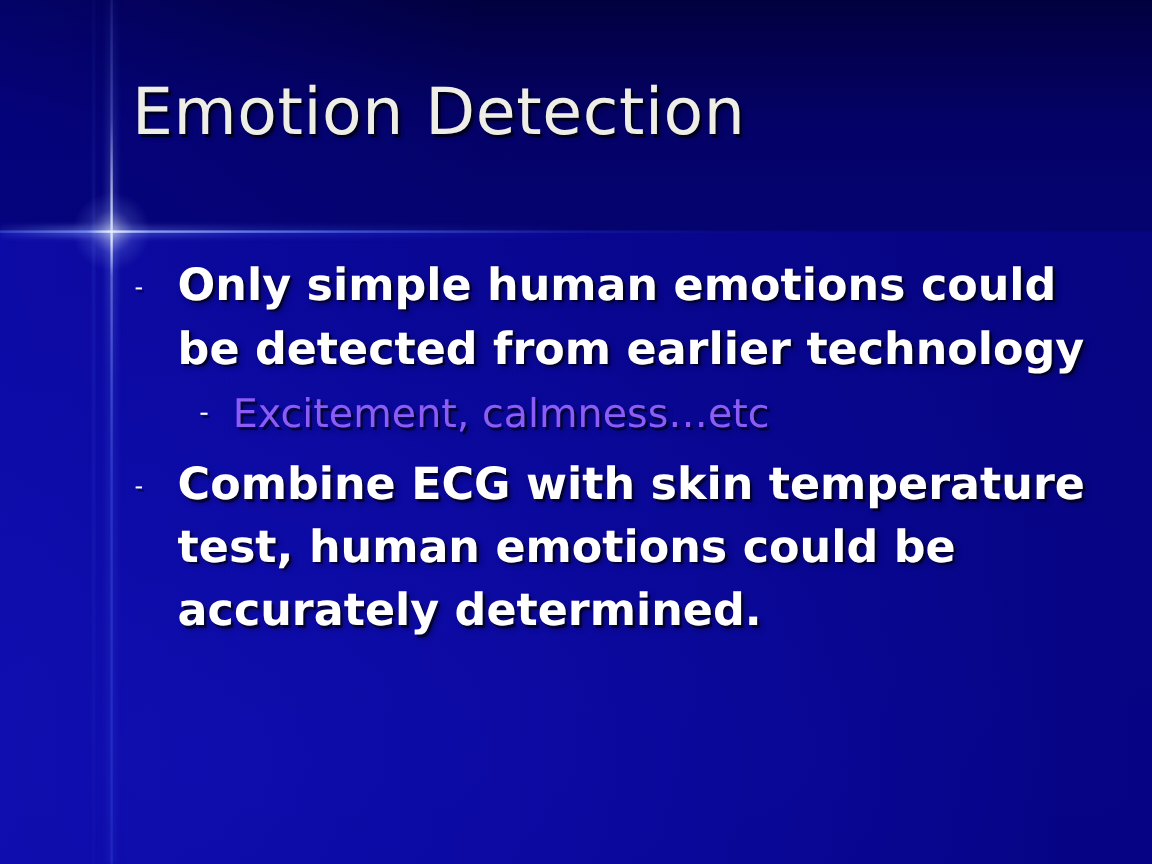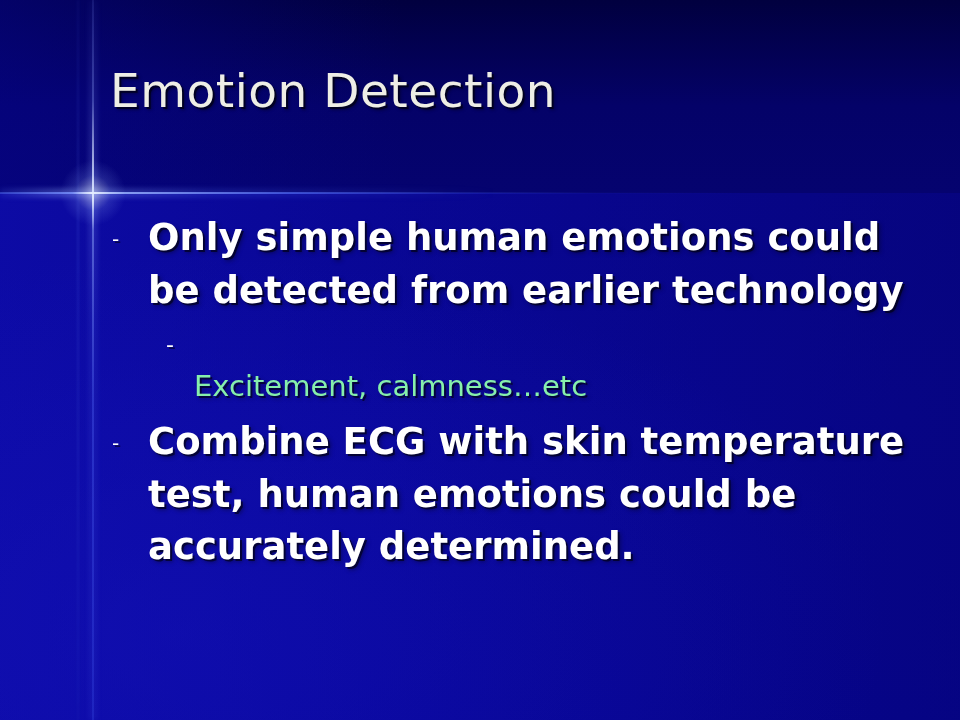--- a/index.html
+++ b/index.html
@@ -124,21 +124,21 @@
     width: 66px; height: 66px;
     background: radial-gradient(circle at 50% 50%, rgba(225,235,255,.55) 0%, rgba(150,175,255,.18) 38%, rgba(90,120,255,0) 70%);
   }
 
   
   .title {
     position: absolute;
     left: 110px;
     top: 66px;
     width: 760px;
-    font-size: 47px;
+    font-size: 54px;
     line-height: 1.05;
     color: #eeeee6;
     letter-spacing: .5px;
     text-shadow: 2px 2px 0 rgba(0,0,0,.55), 3px 3px 3px rgba(0,0,0,.35);
     white-space: nowrap;
   }
 
   
   .body {
     position: absolute;
@@ -182,25 +182,24 @@
     flex: 0 0 auto;
     width: 28px;
     color: #ffffff;
     font-size: 22px;
     line-height: 1;
     padding-top: 11px;
     text-shadow: 2px 2px 0 rgba(0,0,0,.5);
   }
   .bullet-l2 .txt {
     flex: 1 1 auto;
-    color: #86efac;
-    font-size: 29px;
+    color: #8b5cf6;
+    font-size: 33px;
     line-height: 1.35;
     text-shadow: 2px 2px 0 rgba(0,0,0,.55), 3px 3px 4px rgba(0,0,0,.3);
-    margin-top: 44px;
   }
 </style>
 </head>
 <body>
 
 <div id="slide">
 
   <div class="bg-top"></div>
   <div class="bg-top-h"></div>
   <div class="bg-bottom"></div>

